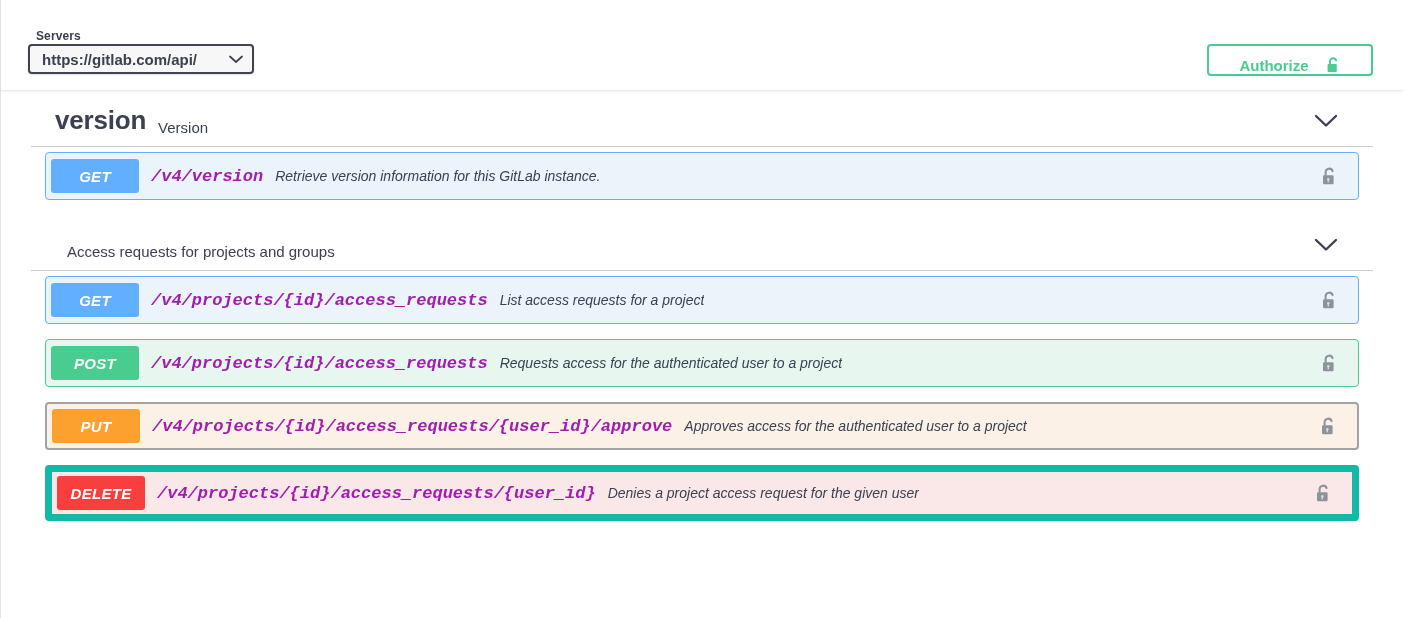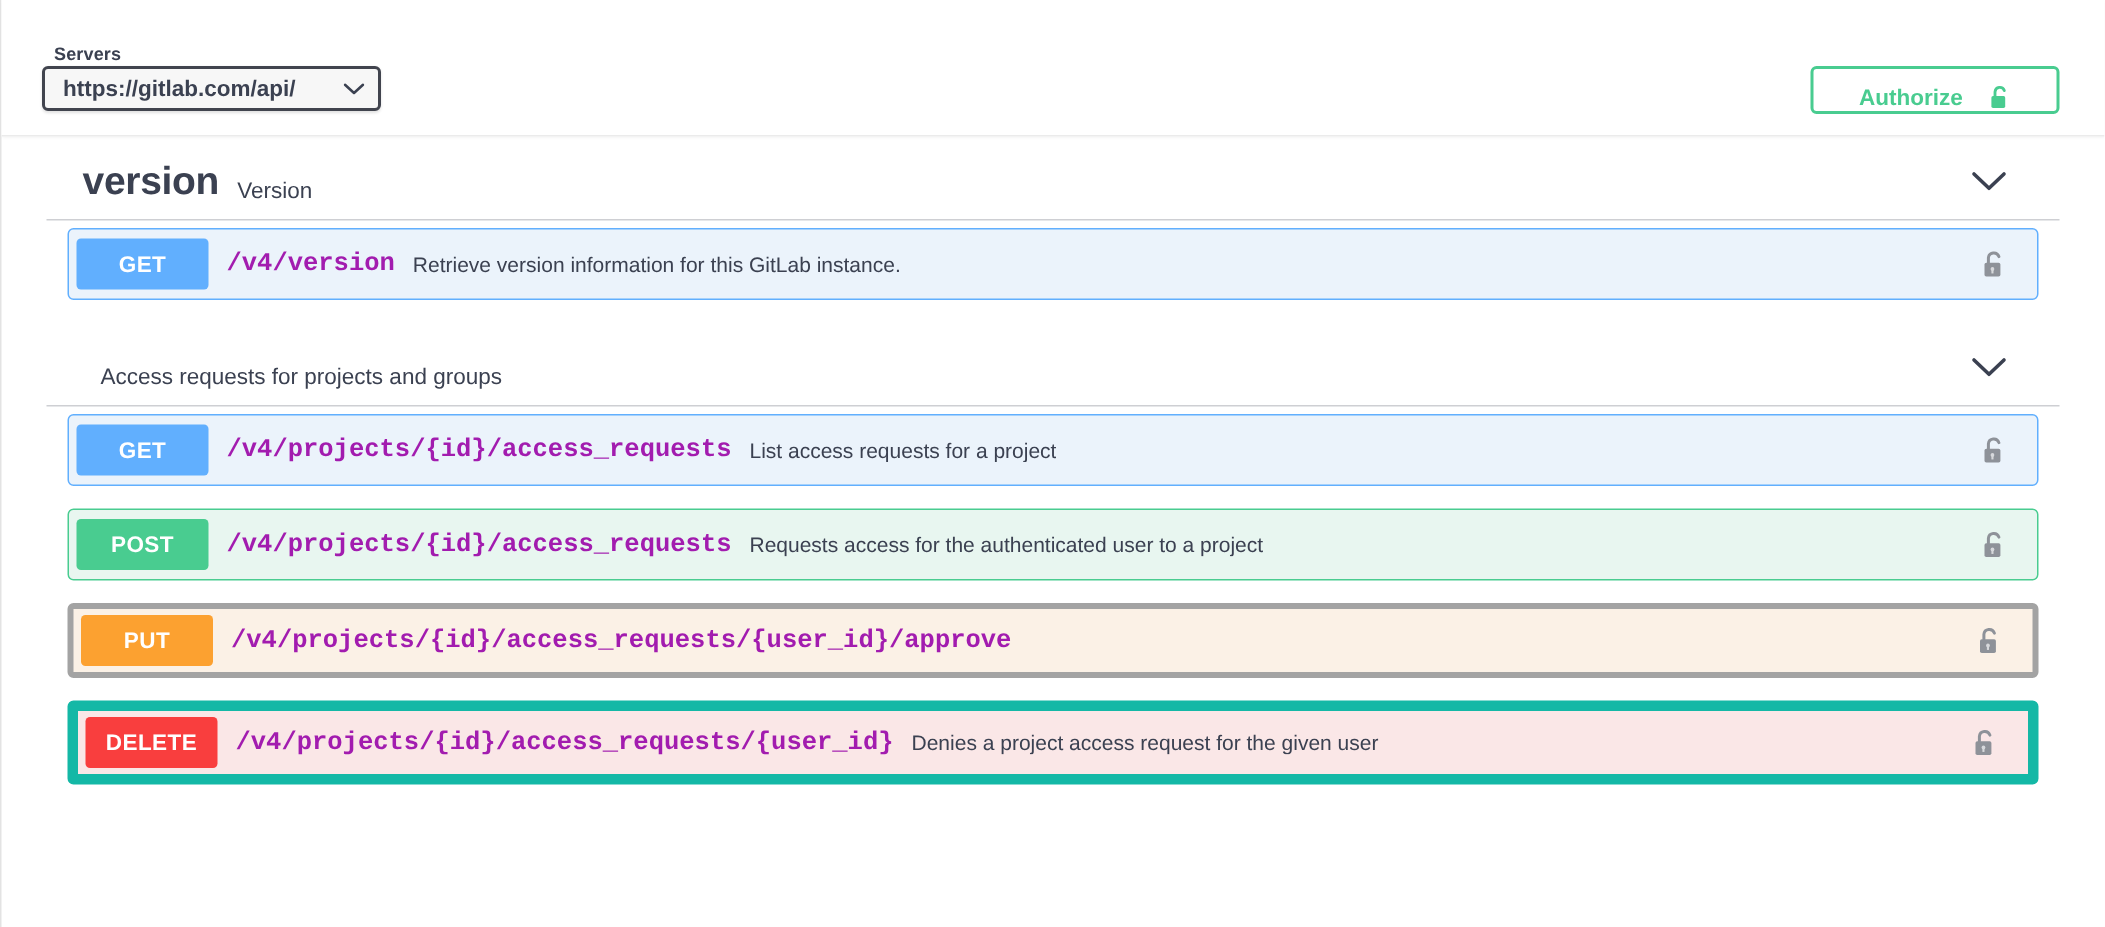--- a/index.html
+++ b/index.html
@@ -145,20 +145,21 @@
 
   
   .opblock {
     display: flex;
     align-items: center;
     border-radius: 4px;
     margin: 0 14px 15px 14px;
     min-height: 48px;
     padding: 4px 0;
     cursor: pointer;
+    font-style: italic;
   }
 
   .opblock-summary {
     display: flex;
     align-items: center;
     width: 100%;
     padding: 0 6px 0 5px;
   }
 
   .opblock-method {
@@ -216,21 +217,21 @@
   .op-get {
     background: #ebf3fb;
     border: 1px solid #61affe;
   }
   .op-post {
     background: #e8f6f0;
     border: 1px solid #49cc90;
   }
   .op-put {
     background: #fbf1e6;
-    border: 4px solid #a3a3a3;
+    border: 2px solid #a3a3a3;
   }
   .op-delete {
     background: #fae7e7;
     border: 7px solid #14b8a6;
   }
 </style>
 </head>
 <body>
 
 <div id="app">
@@ -337,20 +338,21 @@
           <rect x="7.6" y="13.3" width="1.4" height="3" fill="#d7d9dc"></rect>
         </svg>
       </span>
     </div>
   </div>
 
   <div class="opblock op-put">
     <div class="opblock-summary">
       <span class="opblock-method m-put">PUT</span>
       <span class="opblock-path">/v4/projects/{id}/access_requests/{user_id}/approve</span>
+      <span class="opblock-desc">Approves access for the authenticated user to a project</span>
       <span class="op-spacer"></span>
       <span class="auth-lock">
         <svg width="19" height="21" viewBox="0 0 19 21">
           <path d="M5.6 9.2 V5.9 A3.6 3.6 0 0 1 12.6 5.1" fill="none" stroke="#8e9299" stroke-width="2" stroke-linecap="round"></path>
           <rect x="3" y="9.2" width="10.6" height="9.1" rx="1.2" fill="#8e9299"></rect>
           <circle cx="8.3" cy="13.3" r="1.25" fill="#d7d9dc"></circle>
           <rect x="7.6" y="13.3" width="1.4" height="3" fill="#d7d9dc"></rect>
         </svg>
       </span>
     </div>

